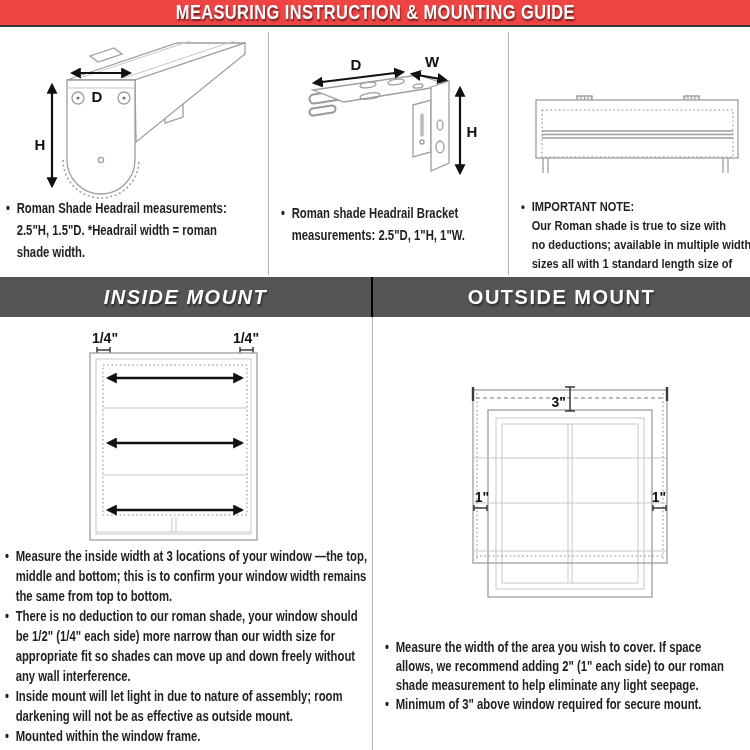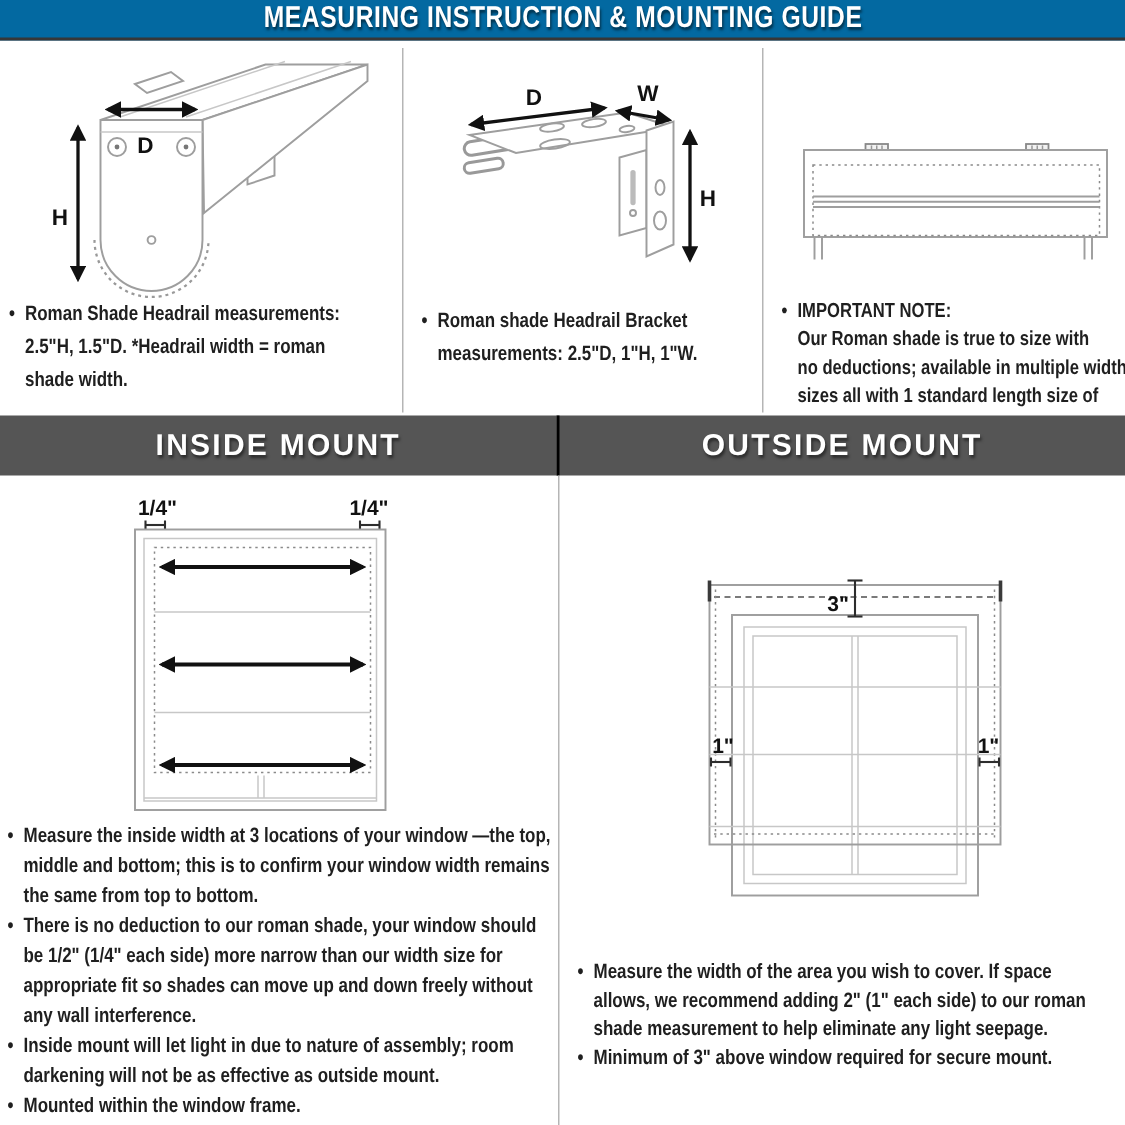--- a/index.html
+++ b/index.html
@@ -1,26 +1,26 @@
 <!DOCTYPE html>
 <html><head>
 <meta charset="utf-8">
 <style>
   html,body{margin:0;padding:0;background:#fff;}
   #stage{position:relative;width:750px;height:750px;overflow:hidden;background:#fff;
          font-family:"Liberation Sans",sans-serif;color:#1f1f1f;}
   
-  .top-bar{position:absolute;left:0;top:0;width:750px;height:25px;background:#0369a1;
+  .top-bar{position:absolute;left:0;top:0;width:750px;height:25px;background:#ef4444;
            border-bottom:2px solid #373737;display:flex;align-items:center;justify-content:center;}
   .top-bar span{color:#fff;font-weight:bold;font-size:20px;letter-spacing:.5px;white-space:nowrap;
                 transform:scaleX(.82);transform-origin:center center;
                 text-shadow:1px 2px 2px rgba(0,0,0,.55);}
   .mount-bars{position:absolute;left:0;top:277px;width:750px;height:40px;display:flex;}
   .mount-cell{background:#555;display:flex;align-items:center;justify-content:center;}
-  .mount-cell.left{width:371px;}
+  .mount-cell.left{width:371px;font-style:italic;}
   .mount-cell.right{width:377px;border-left:2px solid #000000;}
   .mount-cell span{color:#fff;font-weight:bold;font-size:20px;letter-spacing:1.5px;
                    text-shadow:1px 2px 2px rgba(0,0,0,.5);}
   
   .vdiv{position:absolute;width:1px;background:#b5b5b5;}
   
   .bullets{position:absolute;transform:scaleX(.82);transform-origin:0 0;}
   .brow{display:flex;align-items:flex-start;}
   .bdot{width:13px;flex:0 0 13px;font-weight:bold;}
   .btxt{white-space:pre-line;font-weight:bold;}

